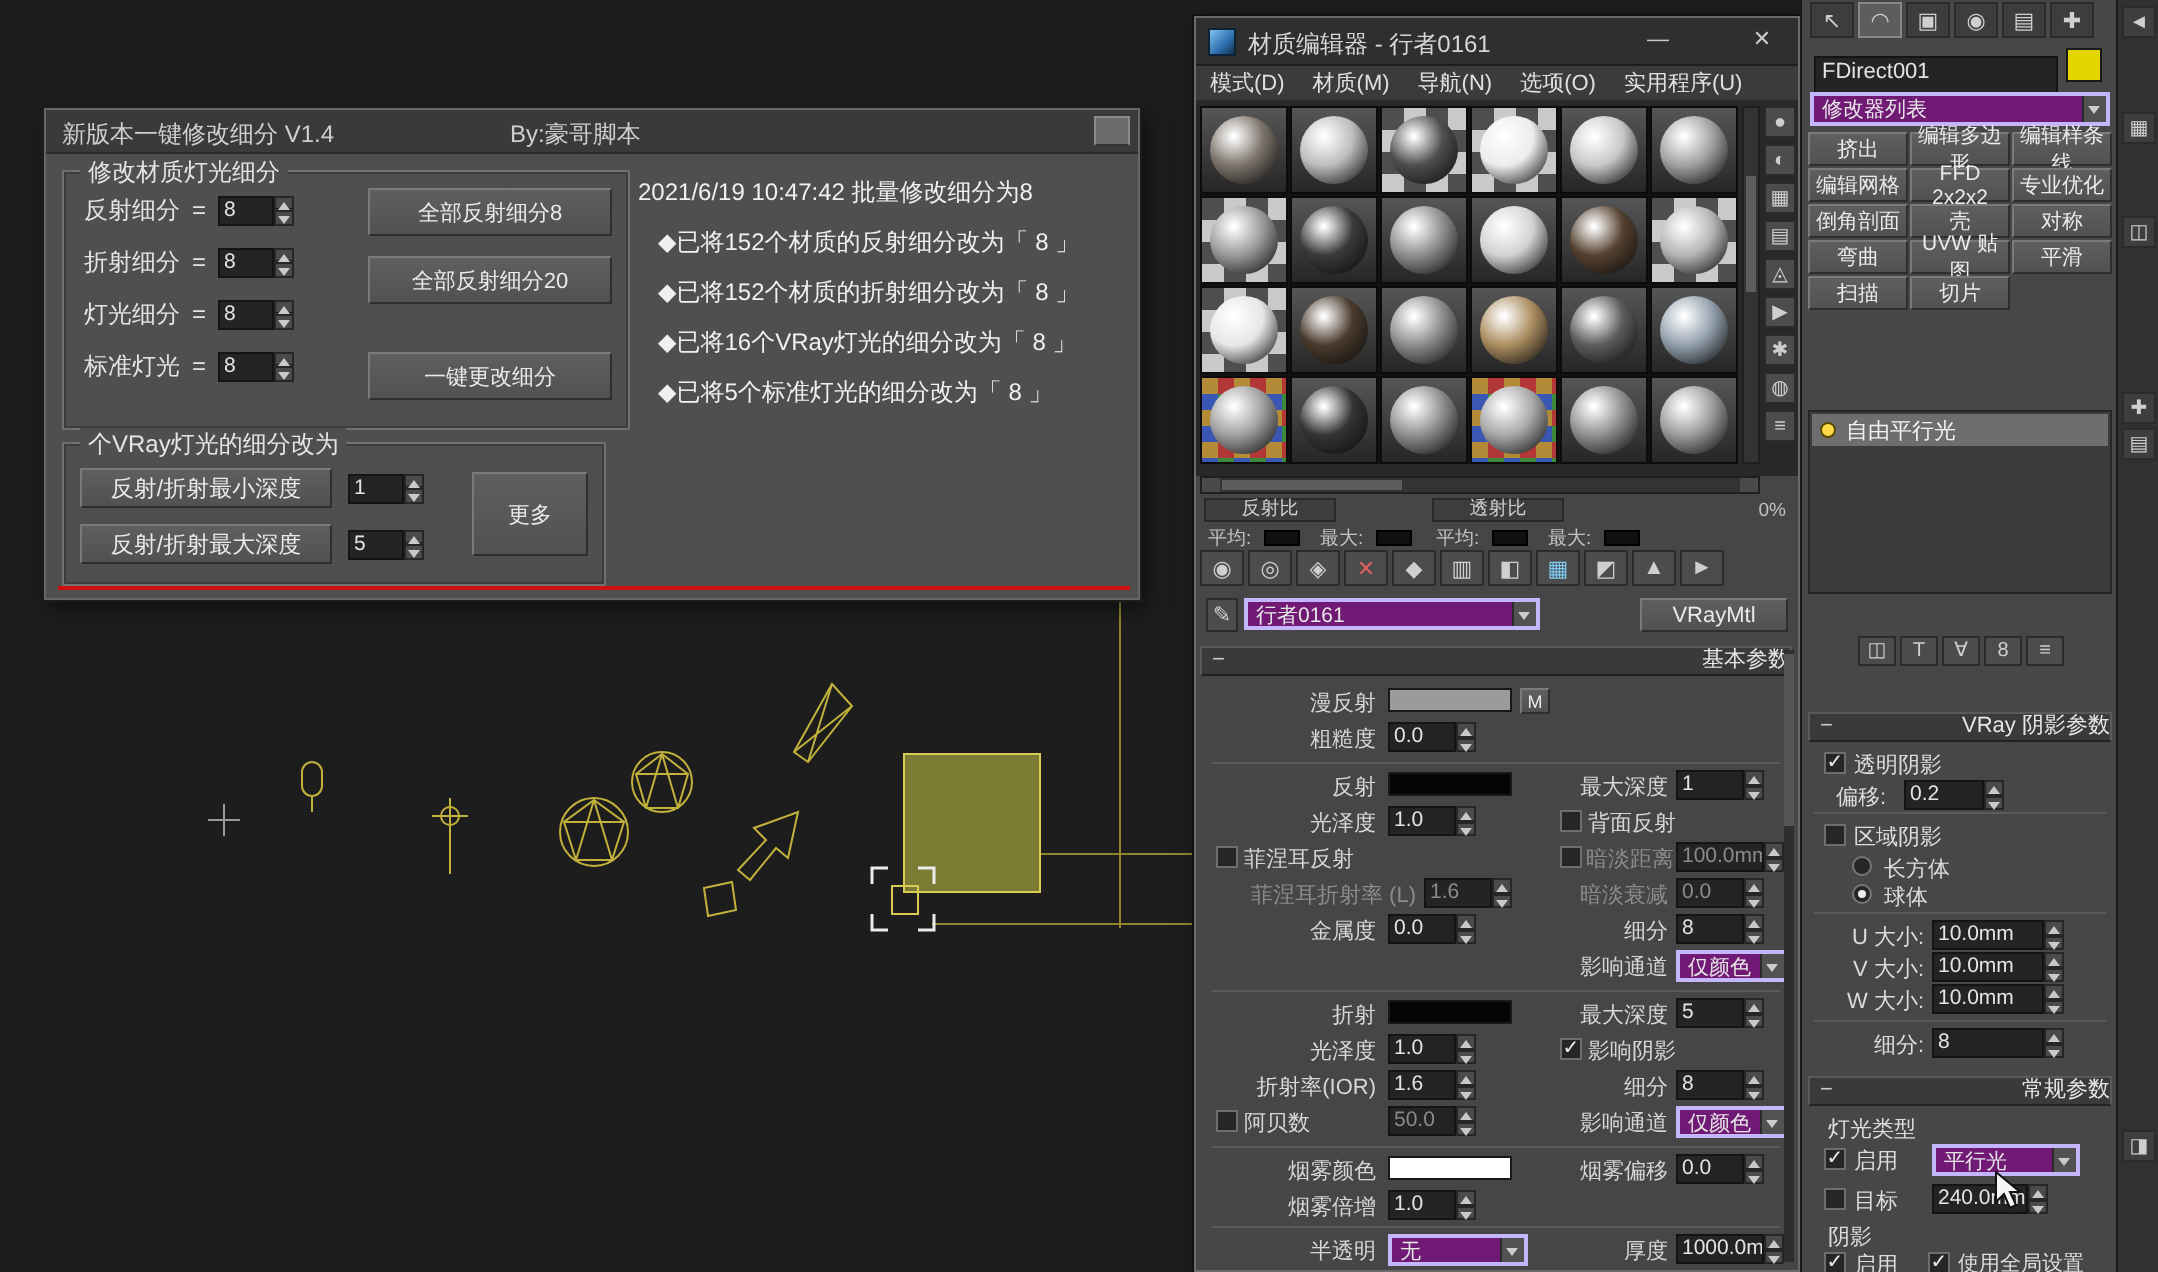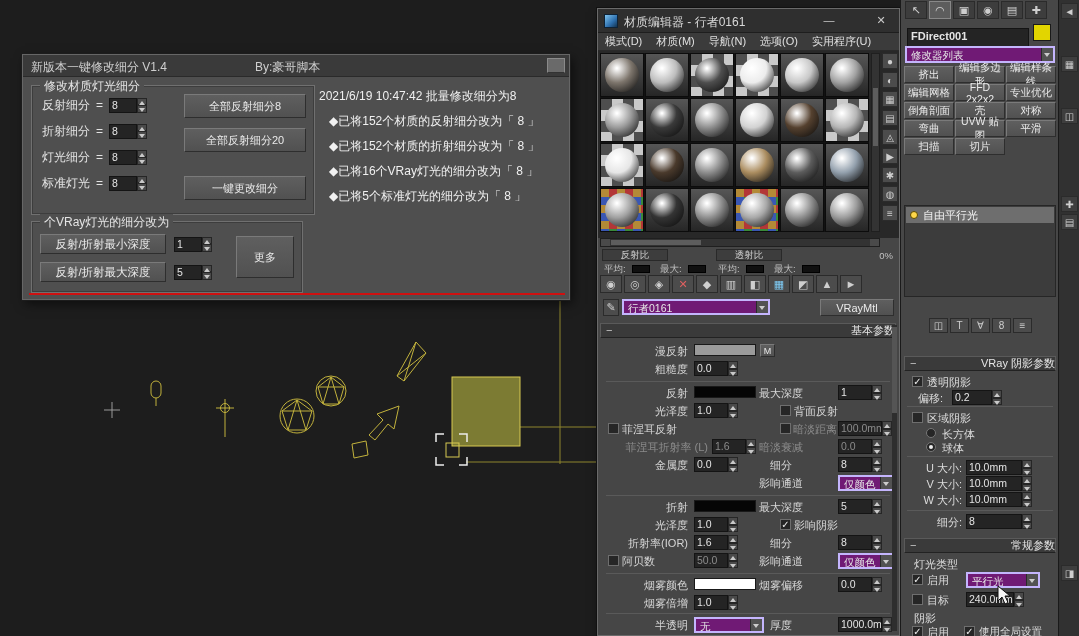--- a/index.html
+++ b/index.html
@@ -112,34 +112,34 @@
   #medtb { position:absolute; left:2px; top:266px; display:flex; gap:2px; }
   #medtb .icon { width:22px; height:18px; font-size:11px; }
   #nmrow { position:absolute; left:0; top:290px; width:100%; height:18px; }
   #eyedrop { position:absolute; left:5px; top:0; width:16px; height:17px; }
   #matdd { left:24px; top:0; width:148px; }
   #typebtn { position:absolute; left:222px; top:0; width:74px; height:17px; font-size:11px; }
   #medroll { left:2px; top:314px; width:296px; }
   .prow { position:absolute; left:2px; width:296px; height:16px; font-size:11px; color:#d6d6d6; }
   .llab { position:absolute; left:0; width:88px; text-align:right; top:1px; white-space:nowrap; }
   .lctl { position:absolute; left:94px; top:0; }
-  .rlab { position:absolute; left:128px; width:106px; text-align:center; top:1px; white-space:nowrap; }
+  .rlab { position:absolute; left:128px; width:106px; text-align:right; top:1px; white-space:nowrap; }
   .rctl { position:absolute; left:238px; top:0; }
   .swatch { position:absolute; top:1px; width:62px; height:12px; border:1px solid #191919; }
   .mbtn { position:absolute; left:160px; top:1px; width:15px; height:13px; font-size:9px; }
   #pscroll { position:absolute; left:294px; top:316px; width:5px; height:306px; background:#2e2e2e; }
   #pscroll .thumb { position:absolute; left:0; top:2px; width:5px; height:86px; background:#555; }
 
   
   #panel { position:absolute; left:900px; top:0; width:158px; height:636px; background:#474747;
            border-left:1px solid #1a1a1a; }
   #ptabs { position:absolute; left:4px; top:1px; display:flex; gap:2px; }
   #ptabs .icon { width:22px; height:18px; font-size:11px; background:#3d3d3d; }
   #ptabs .icon:nth-child(2) { background:#5d5d5d; border-color:#888; }
-  #objname { position:absolute; left:6px; top:28px; width:122px; height:23px;font-weight:bold; }
+  #objname { position:absolute; left:6px; top:28px; width:122px; height:23px; }
   #objcolor { position:absolute; left:132px; top:24px; width:18px; height:17px; border:1px solid #1a1a1a; }
   #modlist { left:4px; top:46px; width:150px; height:17px; }
   #modgrid { position:absolute; left:3px; top:66px; width:152px; display:grid;
              grid-template-columns:1fr 1fr 1fr; gap:1px; }
   #modgrid .btn { height:17px; font-size:10.5px; }
   #stack { position:absolute; left:3px; top:205px; width:152px; height:92px; background:#3c3c3c;
            border:1px solid #262626; }
   #stackitem { position:absolute; left:1px; top:1px; width:148px; height:16px; background:#6e6e6e;
                display:flex; align-items:center; font-size:11px; color:#f2f2f2; }
   #stackitem .bulb { width:8px; height:8px; border-radius:50%; background:#ffd84a; margin:0 5px 0 4px;

